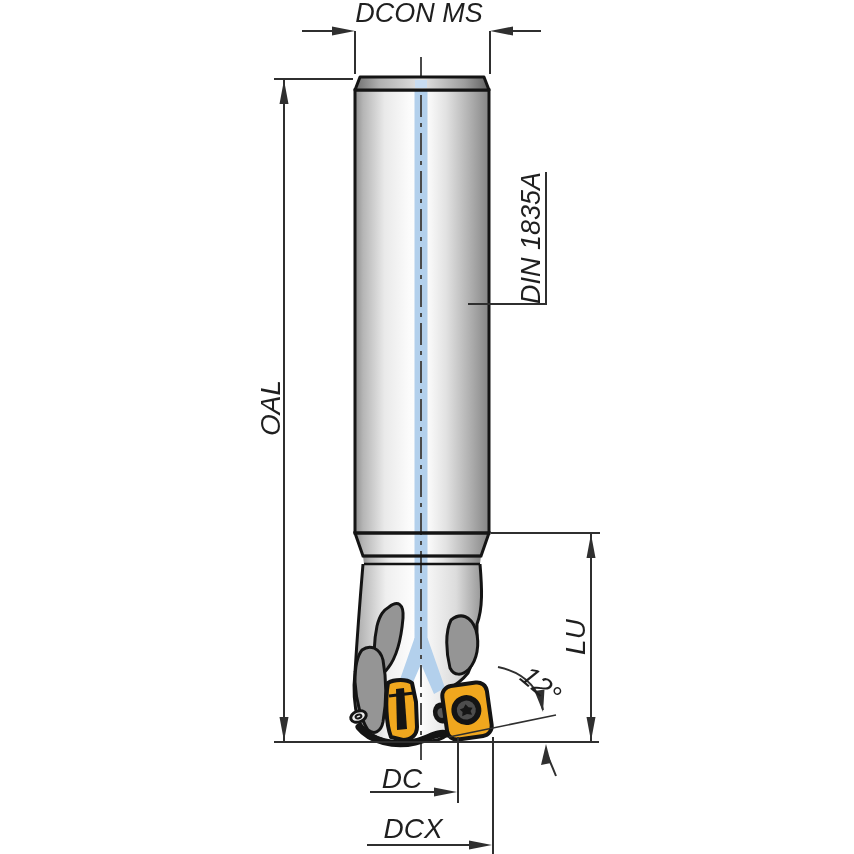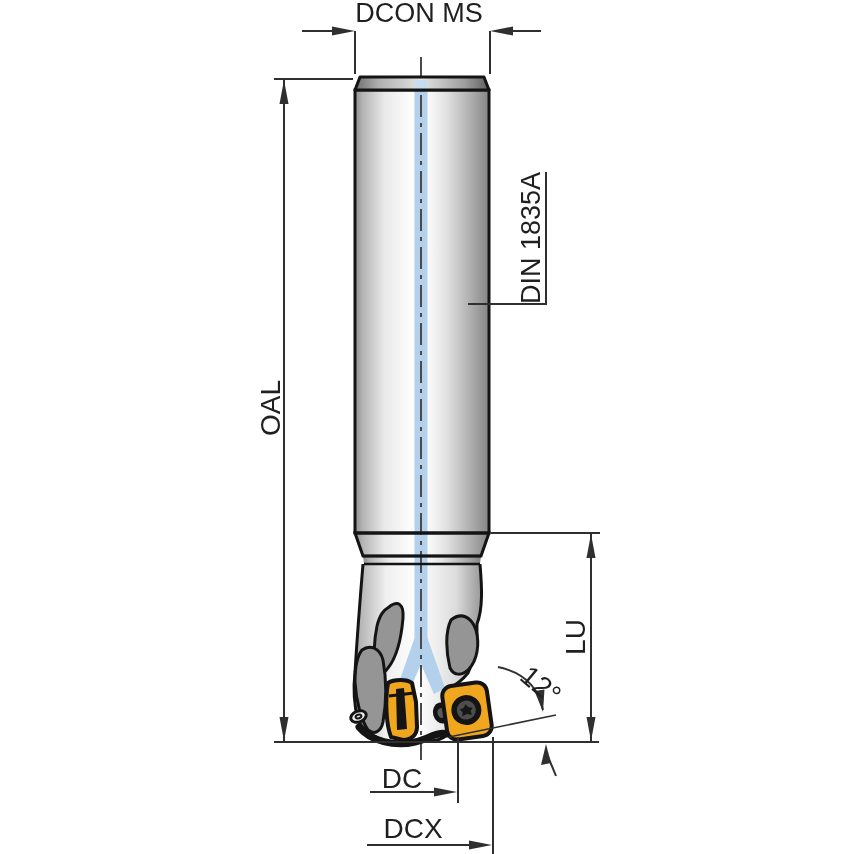--- a/index.html
+++ b/index.html
@@ -1,17 +1,17 @@
 <!DOCTYPE html>
 <html><head>
 <meta charset="utf-8">
 <style>
   html,body{margin:0;padding:0;background:#ffffff;}
   .stage{position:relative;width:688px;height:854px;background:#ffffff;overflow:hidden;
-         font-family:"Liberation Sans",sans-serif;}
+         font-family:"Liberation Sans",sans-serif;font-style:italic;}
   svg{display:block;}
   .lbl{font-family:"Liberation Sans",sans-serif;font-size:28px;fill:#1f1f1f;}
   .lbl-sm{font-family:"Liberation Sans",sans-serif;font-size:27px;fill:#1f1f1f;}
   .dim{stroke:#2f2f2f;stroke-width:2;fill:none;}
   .dimthin{stroke:#2f2f2f;stroke-width:1.6;fill:none;}
   .arr{fill:#2f2f2f;stroke:none;}
   .outline{stroke:#141414;fill:none;}
 </style>
 </head>
 <body>

